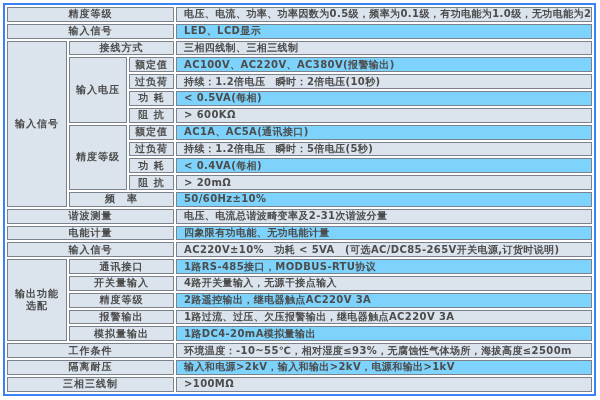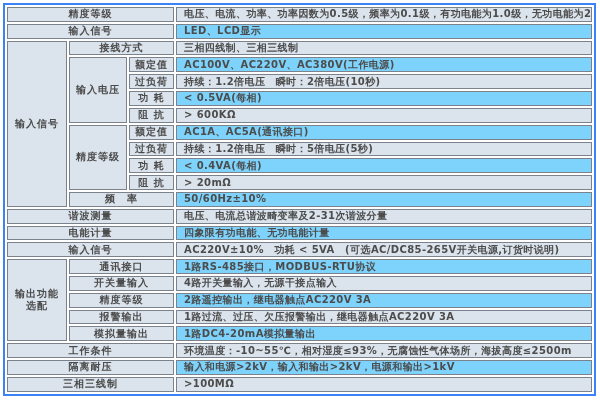--- a/index.html
+++ b/index.html
@@ -78,21 +78,21 @@
         <td class="val">LED、LCD显示</td>
       </tr>
       <tr>
         <td class="grp" rowspan="10">输入信号</td>
         <td class="lbl" colspan="2">接线方式</td>
         <td class="val">三相四线制、三相三线制</td>
       </tr>
       <tr>
         <td class="grp" rowspan="4">输入电压</td>
         <td class="lbl">额定值</td>
-        <td class="val">AC100V、AC220V、AC380V(工作电源)</td>
+        <td class="val">AC100V、AC220V、AC380V(报警输出)</td>
       </tr>
       <tr>
         <td class="lbl">过负荷</td>
         <td class="val">持续：1.2倍电压　瞬时：2倍电压(10秒)</td>
       </tr>
       <tr>
         <td class="lbl">功 耗</td>
         <td class="val">&lt; 0.5VA(每相)</td>
       </tr>
       <tr>

